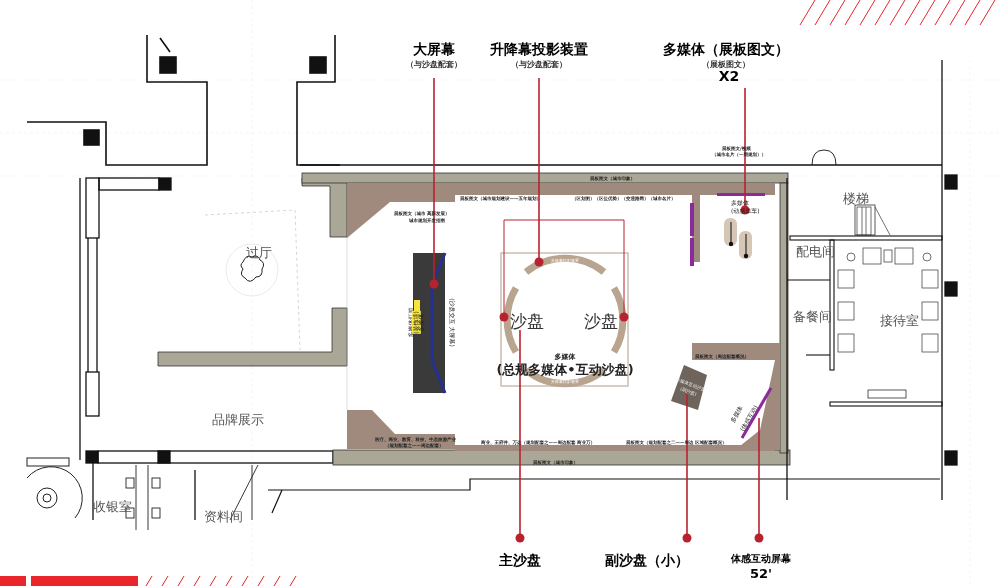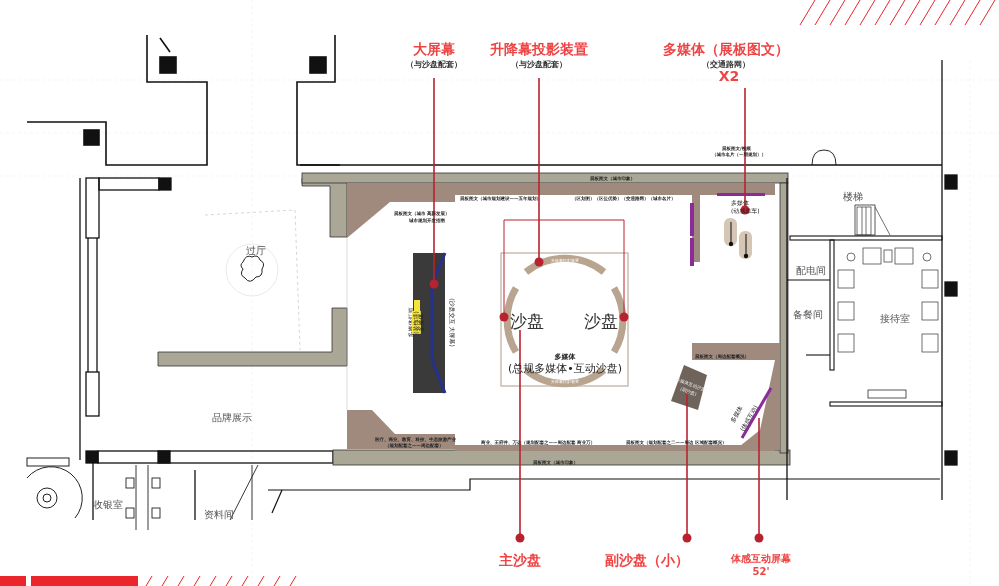--- a/index.html
+++ b/index.html
@@ -1,20 +1,20 @@
 <!DOCTYPE html>
 <html><head>
 <meta charset="utf-8">
 <style>
   html, body { margin:0; padding:0; background:#ffffff; }
   body { width:999px; height:586px; position:relative; overflow:hidden; font-family:"DejaVu Sans", sans-serif; }
   .abs { position:absolute; }
-  .callout-title { position:absolute; font-weight:bold; font-size:14px; color:#ef4444; text-align:left; white-space:nowrap; transform:translateX(-50%); }
+  .callout-title { position:absolute; font-weight:bold; font-size:14px; color:#000000; text-align:left; white-space:nowrap; transform:translateX(-50%); }
   .callout-sub { position:absolute; font-weight:bold; font-size:8px; color:#333; text-align:left; white-space:nowrap; transform:translateX(-50%); }
-  .room-label { position:absolute; font-size:10px; color:#555; white-space:nowrap; }
+  .room-label { position:absolute; font-size:13px; color:#555; white-space:nowrap; }
   .tiny { position:absolute; font-size:4.5px; color:#222; white-space:nowrap; font-weight:bold; }
 </style>
 </head>
 <body>
 
 <svg class="abs" style="left:0;top:0" width="999" height="586" viewBox="0 0 999 586">
 
   <g stroke="#eeeeee" stroke-width="0.6" stroke-dasharray="3,3">
     <line x1="252" y1="0" x2="252" y2="586"></line>
     <line x1="0" y1="80" x2="999" y2="80"></line>
@@ -215,32 +215,32 @@
       <line x1="980" y1="25" x2="995" y2="0"></line>
     </g>
   </g>
 </svg>
 
 <div class="callout-title" style="left:434px;top:41px">大屏幕</div>
 <div class="callout-sub" style="left:434px;top:59px">（与沙盘配套）</div>
 <div class="callout-title" style="left:539px;top:41px">升降幕投影装置</div>
 <div class="callout-sub" style="left:539px;top:59px">（与沙盘配套）</div>
 <div class="callout-title" style="left:726px;top:41px">多媒体（展板图文）</div>
-<div class="callout-sub" style="left:726px;top:59px">（交通路网）</div>
+<div class="callout-sub" style="left:726px;top:59px">（展板图文）</div>
 <div class="callout-title" style="left:729px;top:68px">X2</div>
 
 <div class="callout-title" style="left:520px;top:552px">主沙盘</div>
 <div class="callout-title" style="left:647px;top:552px">副沙盘（小）</div>
 <div class="callout-title" style="left:761px;top:552px;font-size:10px">体感互动屏幕</div>
-<div class="callout-title" style="left:761px;top:566px;font-size:10px">52'</div>
+<div class="callout-title" style="left:761px;top:566px;font-size:13px">52'</div>
 
 <div class="abs" style="left:510px;top:310px;font-size:17px;color:#333">沙盘</div>
 <div class="abs" style="left:584px;top:310px;font-size:17px;color:#333">沙盘</div>
 <div class="abs" style="left:565px;top:352px;font-size:7px;font-weight:bold;color:#222;transform:translateX(-50%)">多媒体</div>
-<div class="abs" style="left:565px;top:361px;font-size:11px;font-weight:normal;color:#222;transform:translateX(-50%);white-space:nowrap">(总规多媒体•互动沙盘)</div>
+<div class="abs" style="left:565px;top:361px;font-size:13px;font-weight:bold;color:#222;transform:translateX(-50%);white-space:nowrap">(总规多媒体•互动沙盘)</div>
 <div class="abs" style="left:565px;top:258px;font-size:4px;color:#fff;transform:translateX(-50%);white-space:nowrap">升降幕投影装置</div>
 <div class="abs" style="left:565px;top:379px;font-size:4px;color:#fff;transform:translateX(-50%);white-space:nowrap">升降幕投影装置</div>
 
 <div class="abs" style="left:396px;top:318px;font-size:6px;color:#222;transform:rotate(-90deg);white-space:nowrap;transform-origin:center">多媒体灯箱</div>
 <div class="abs" style="left:405px;top:318px;font-size:6px;color:#222;background:#f6e43a;transform:rotate(-90deg);white-space:nowrap">(装饰墙)</div>
 <div class="abs" style="left:412px;top:318px;font-size:6px;color:#222;transform:rotate(-90deg);white-space:nowrap">多媒体</div>
 <div class="abs" style="left:412px;top:318px;font-size:6px;color:#222;transform:translate(15px,0) rotate(90deg);white-space:nowrap">(沙盘交互 大屏幕)</div>
 
 <div class="abs" style="left:731px;top:199px;font-size:6px;color:#222">多媒体</div>
 <div class="abs" style="left:731px;top:207px;font-size:6px;color:#222">(动感单车)</div>
@@ -261,17 +261,17 @@
 <div class="tiny" style="left:375px;top:437px">医疗、商业、教育、科技、生态旅游产业</div>
 <div class="tiny" style="left:385px;top:443px">（规划配套之——周边配套）</div>
 <div class="tiny" style="left:481px;top:440px">商业、王府井、万达（规划配套之——周边配套 商业万）</div>
 <div class="tiny" style="left:626px;top:440px">展板图文（规划配套之二——周边 区域配套概况）</div>
 <div class="tiny" style="left:533px;top:460px">展板图文（城市印象）</div>
 <div class="tiny" style="left:695px;top:354px">展板图文（周边配套概况）</div>
 
 <div class="room-label" style="left:246px;top:244px">过厅</div>
 <div class="room-label" style="left:212px;top:411px">品牌展示</div>
 <div class="room-label" style="left:843px;top:190px">楼梯</div>
-<div class="room-label" style="left:796px;top:264px">配电间</div>
+<div class="room-label" style="left:796px;top:243px">配电间</div>
 <div class="room-label" style="left:793px;top:308px">备餐间</div>
 <div class="room-label" style="left:880px;top:312px">接待室</div>
 <div class="room-label" style="left:93px;top:498px">收银室</div>
 <div class="room-label" style="left:204px;top:508px">资料间</div>
 
 </body></html>

